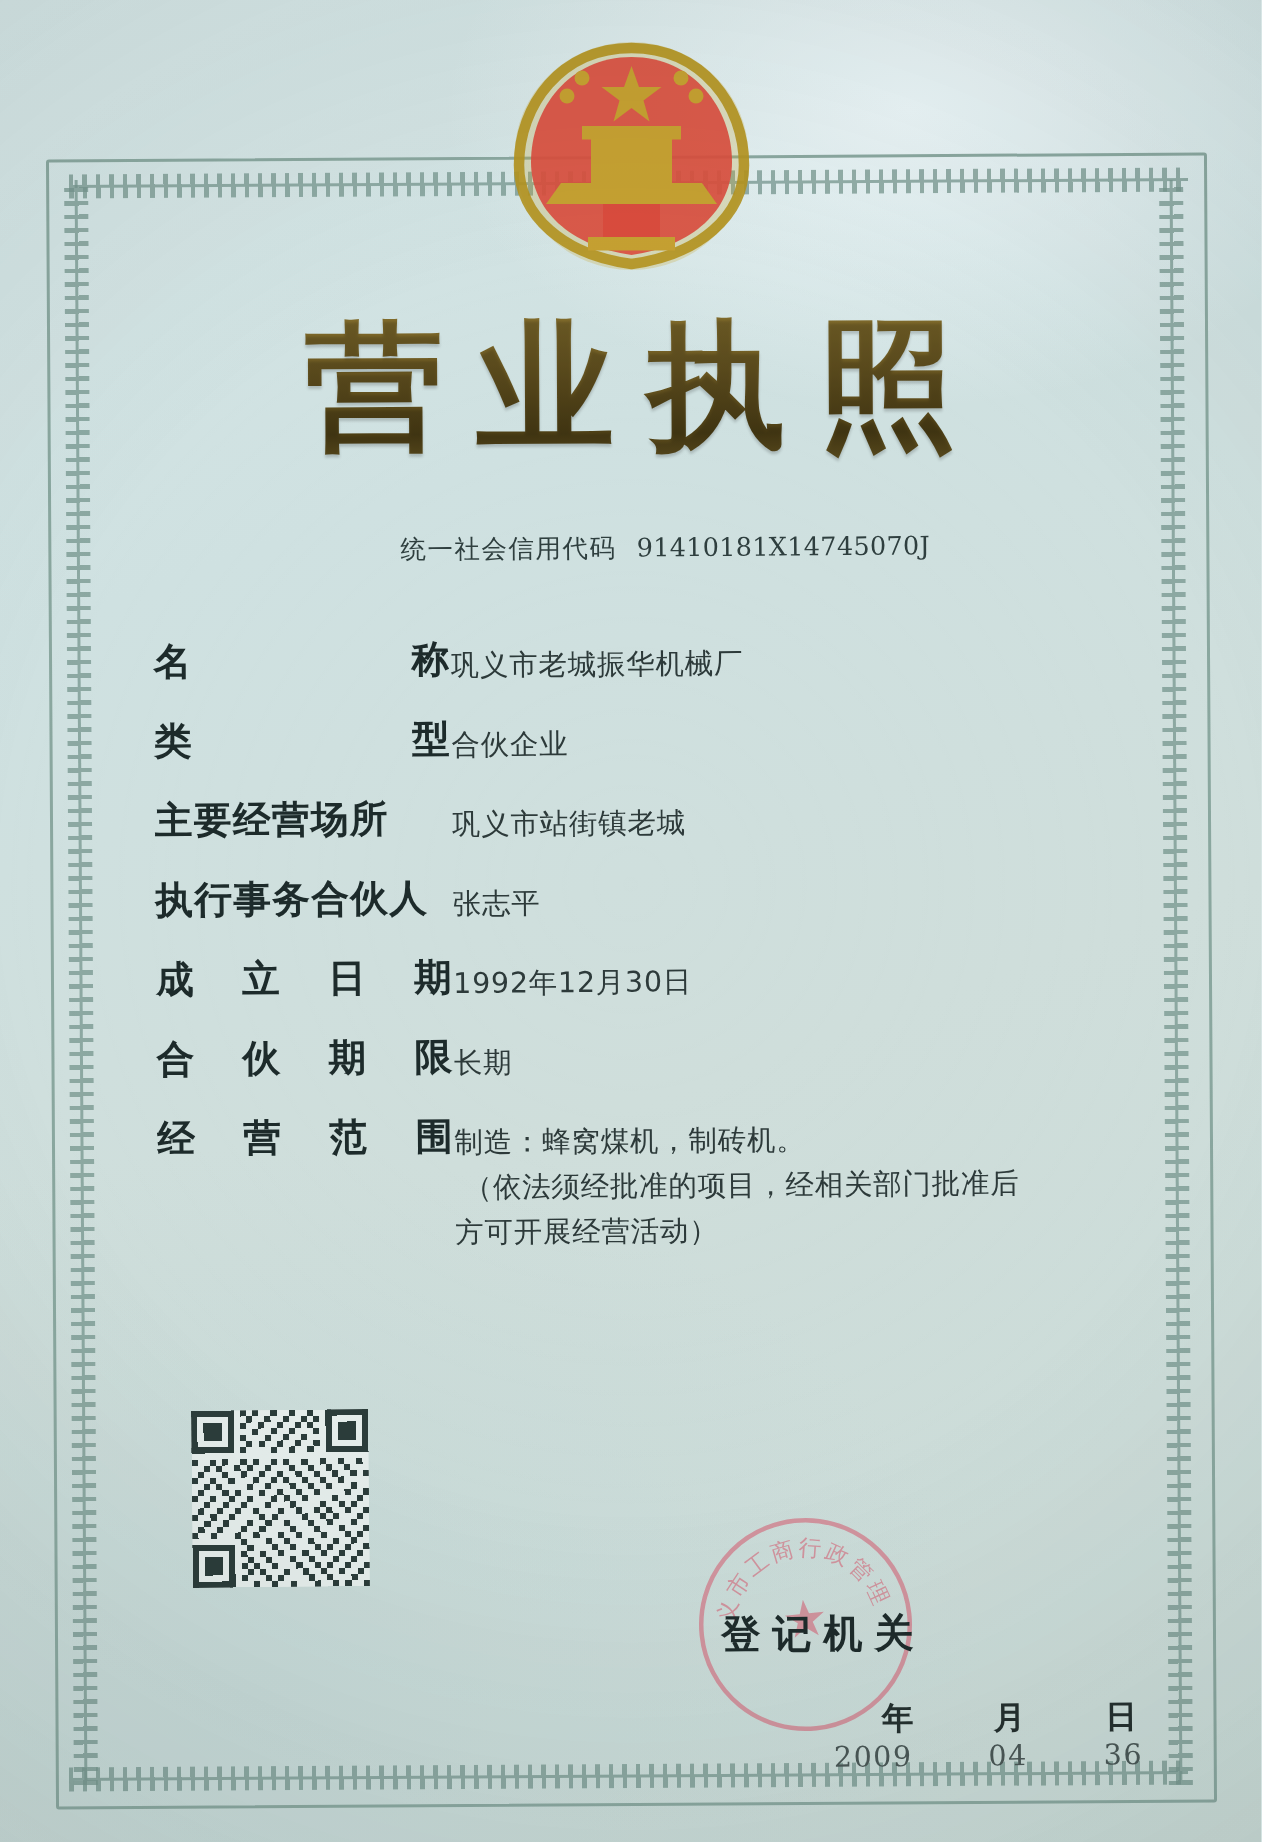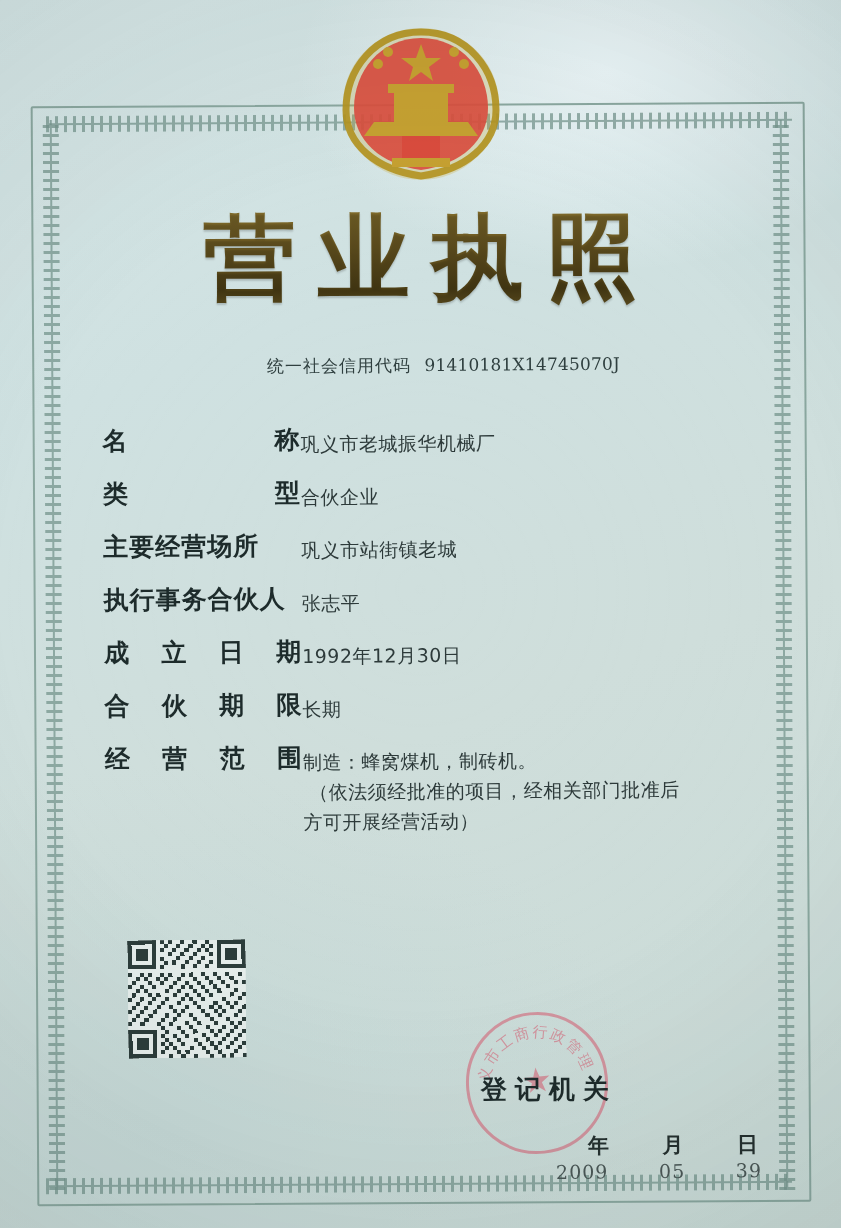--- a/index.html
+++ b/index.html
@@ -621,17 +621,17 @@
   <div class="authority">登记机关</div>
 
   <div class="date-head">
     <span>年</span>
     <span>月</span>
     <span>日</span>
   </div>
 
   <div class="date-vals">
     <span>2009</span>
-    <span>05</span>
-    <span>39</span>
+    <span>04</span>
+    <span>36</span>
   </div>
 
 </div>
 
 </body></html>

